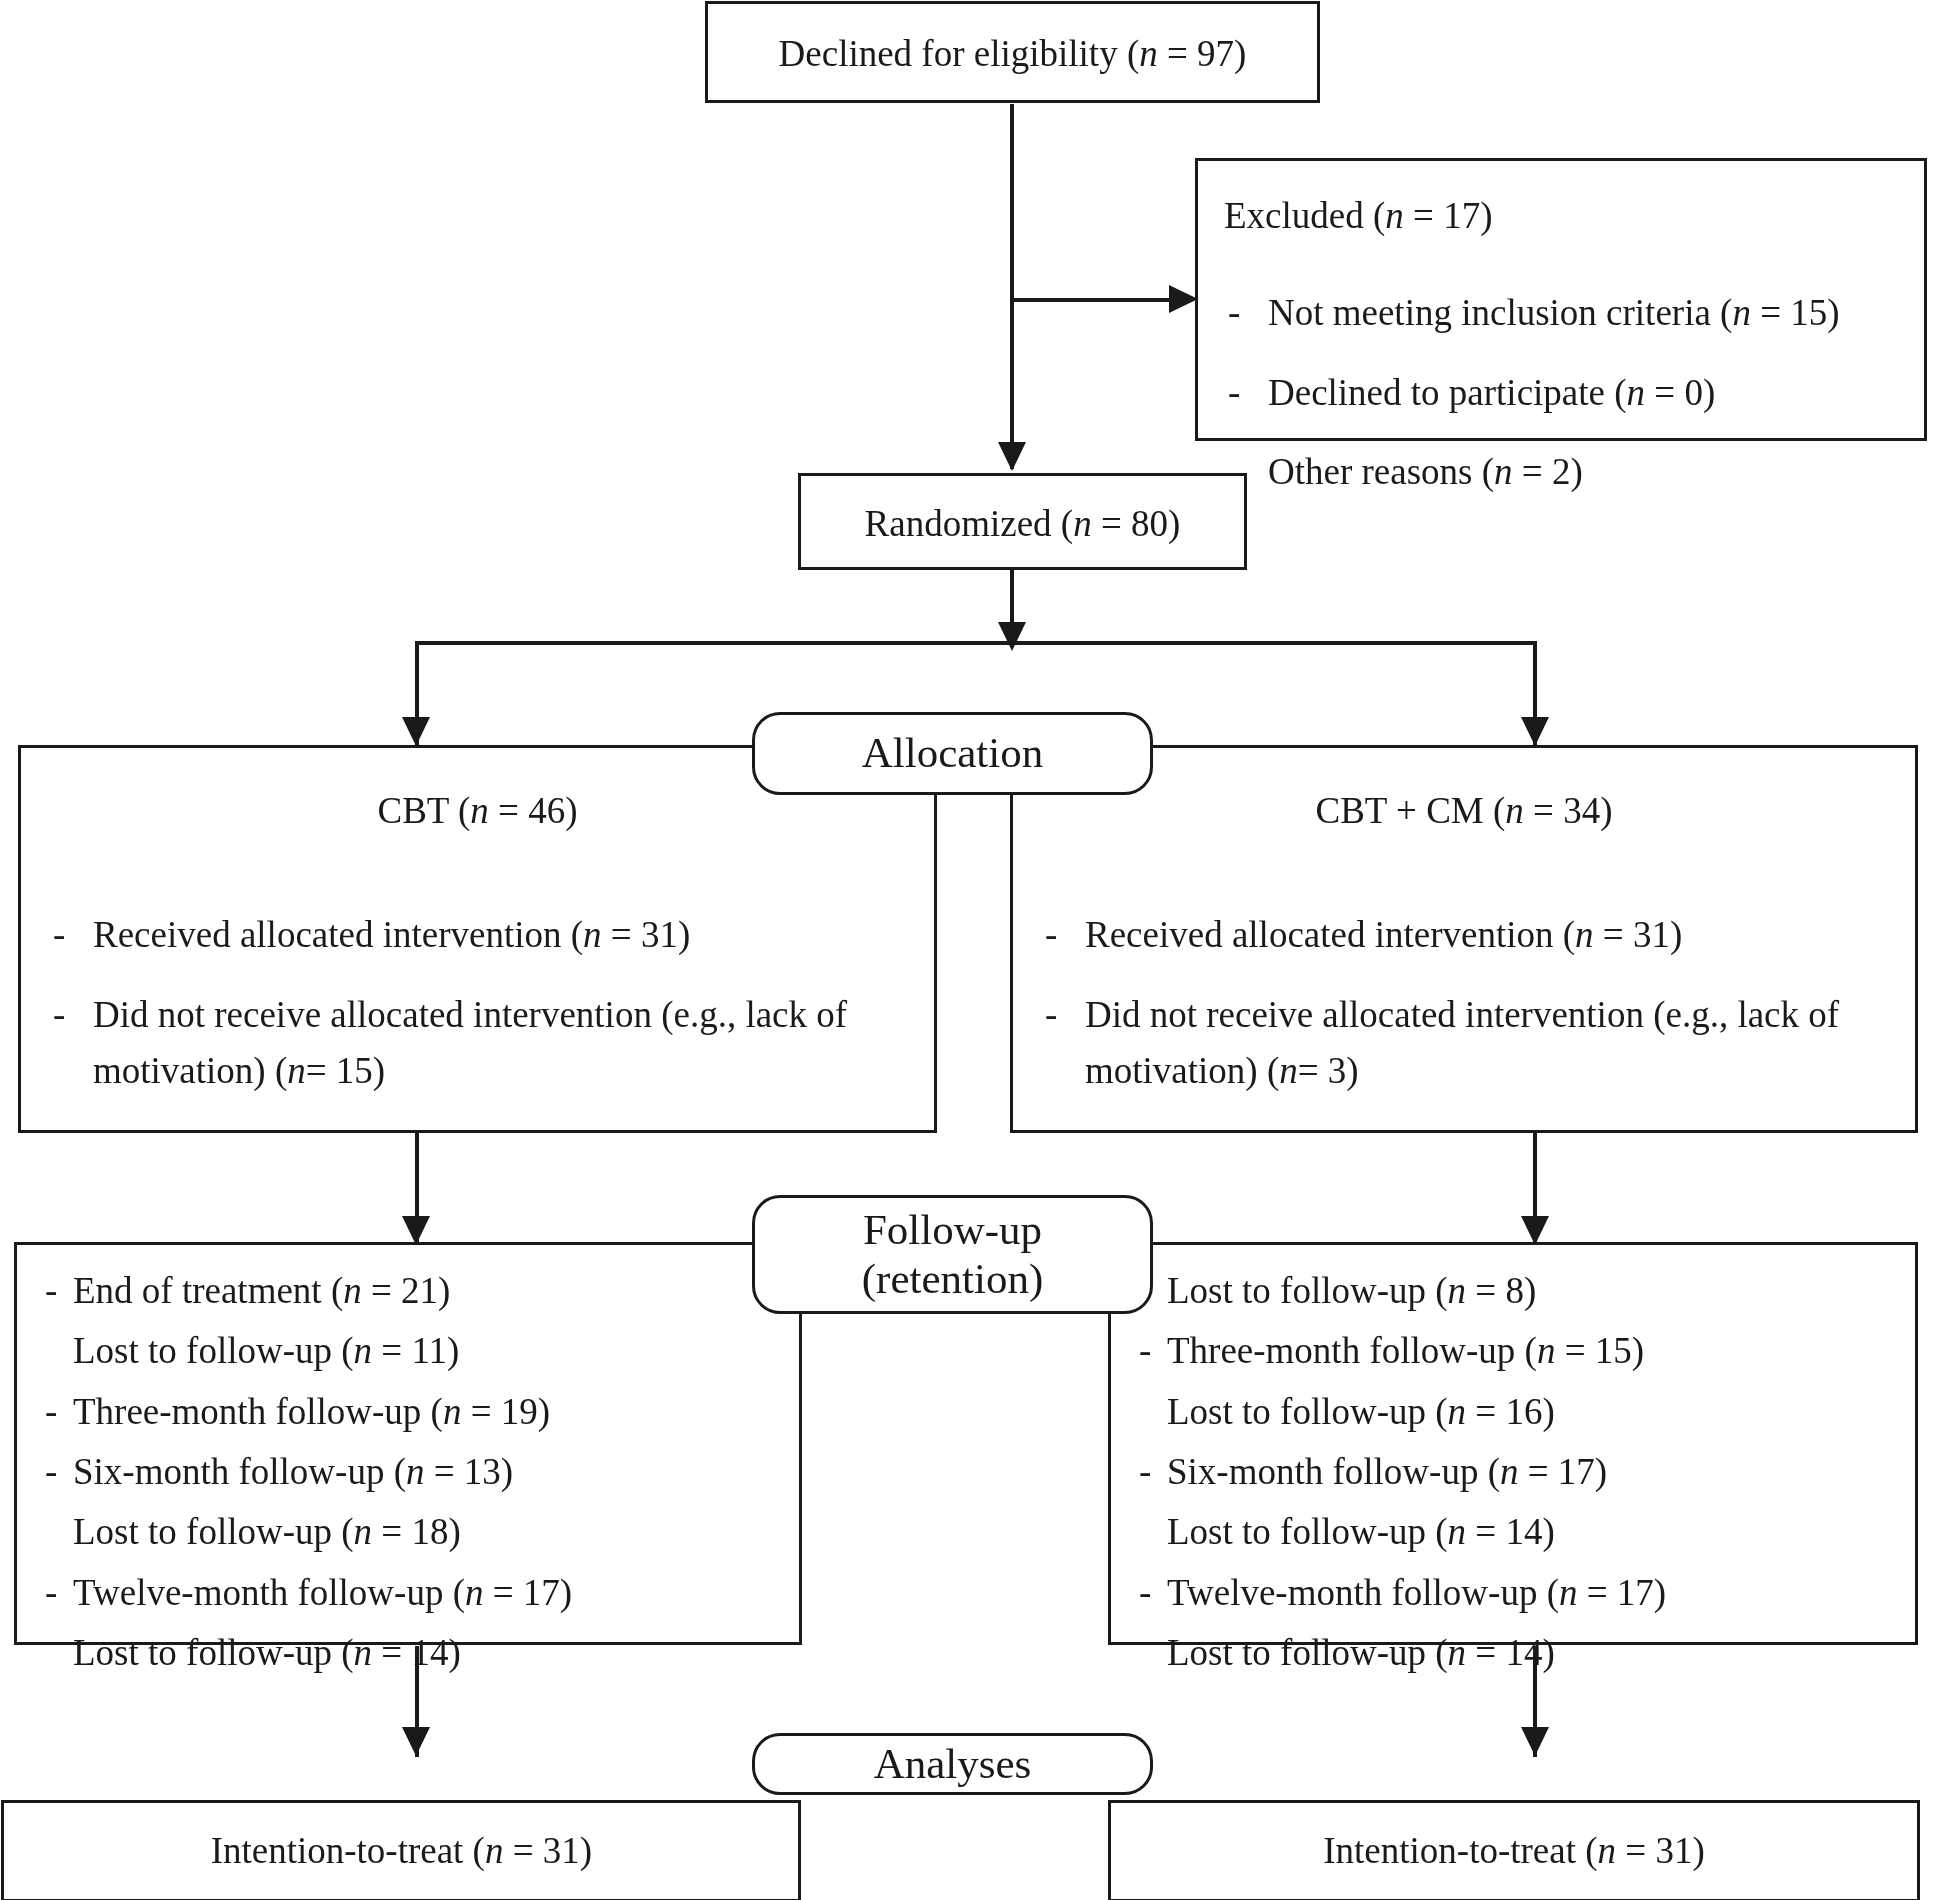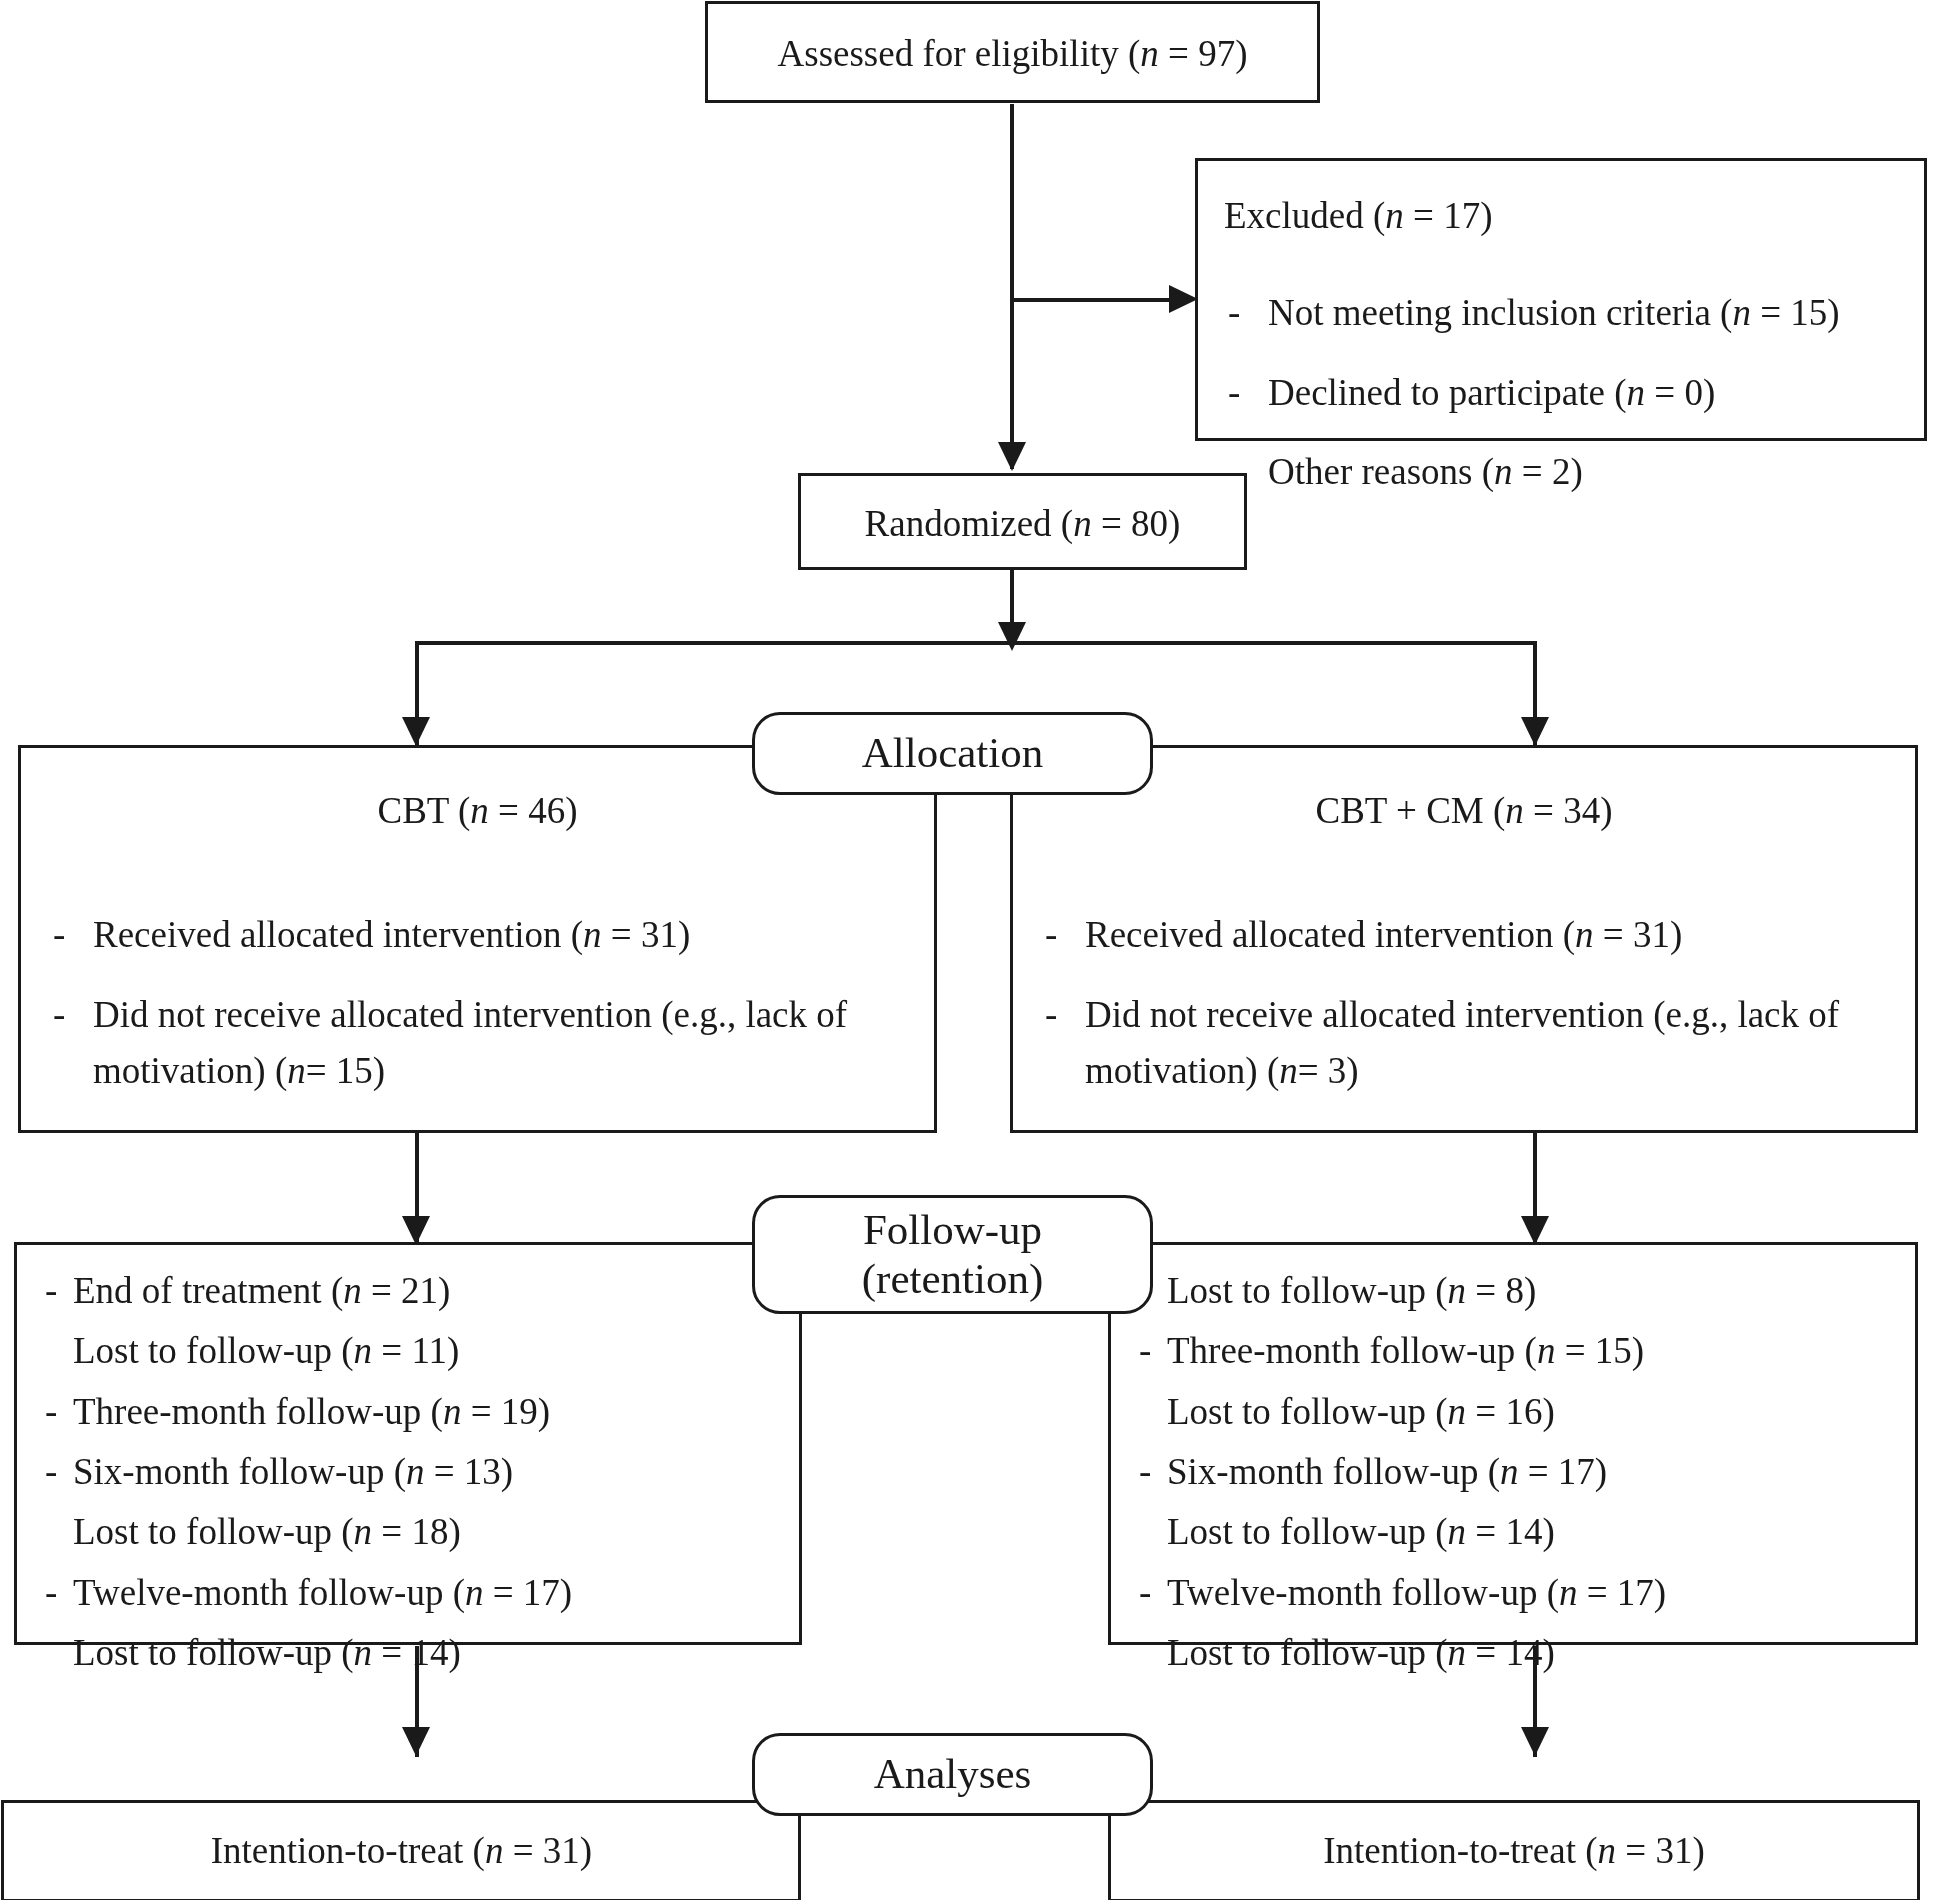--- a/index.html
+++ b/index.html
@@ -119,21 +119,21 @@
     border-left: 29px solid #1a1a1a;
   }
 </style>
 </head>
 <body>
 
 <div id="canvas">
 
   <div class="box" style="left:705px; top:1.4px; width:615px; height:102px;">
     <div class="center-text" style="top:28px;">
-      <span>Assessed for eligibility (</span><span class="it">n</span><span> = 97)</span>
+      <span>Declined for eligibility (</span><span class="it">n</span><span> = 97)</span>
     </div>
   </div>
 
   <div class="vline" style="left:1010px; top:104px; height:365px;"></div>
   <div class="arrowhead arrow-down" style="left:998px; top:442px;"></div>
 
   <div class="hline" style="left:1010px; top:298px; width:174px;"></div>
   <div class="arrowhead arrow-right" style="left:1169px; top:285px;"></div>
 
   <div class="box" style="left:1195px; top:158px; width:732px; height:283px;">
@@ -271,18 +271,18 @@
       <span>Intention-to-treat (</span><span class="it">n</span><span> = 31)</span>
     </div>
   </div>
 
   <div class="box" style="left:1108px; top:1800px; width:812px; height:102px;">
     <div class="center-text" style="top:26px;">
       <span>Intention-to-treat (</span><span class="it">n</span><span> = 31)</span>
     </div>
   </div>
 
-  <div class="stage" style="left:752px; top:1733px; width:401px; height:83px;font-family:Liberation Serif, serif;">
+  <div class="stage" style="left:752px; top:1733px; width:401px; height:62px;font-family:Liberation Serif, serif;">
     <span class="stage-label">Analyses</span>
   </div>
 
 </div>
 
 
 </body></html>

